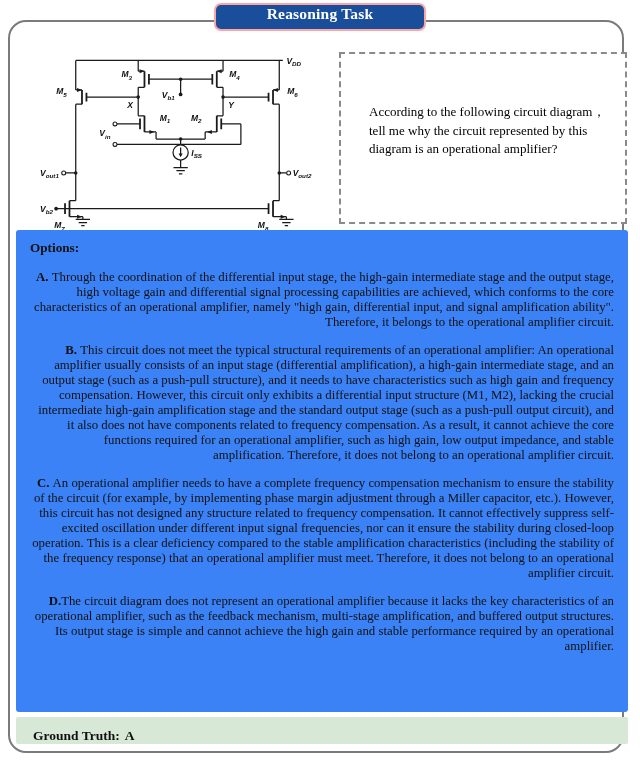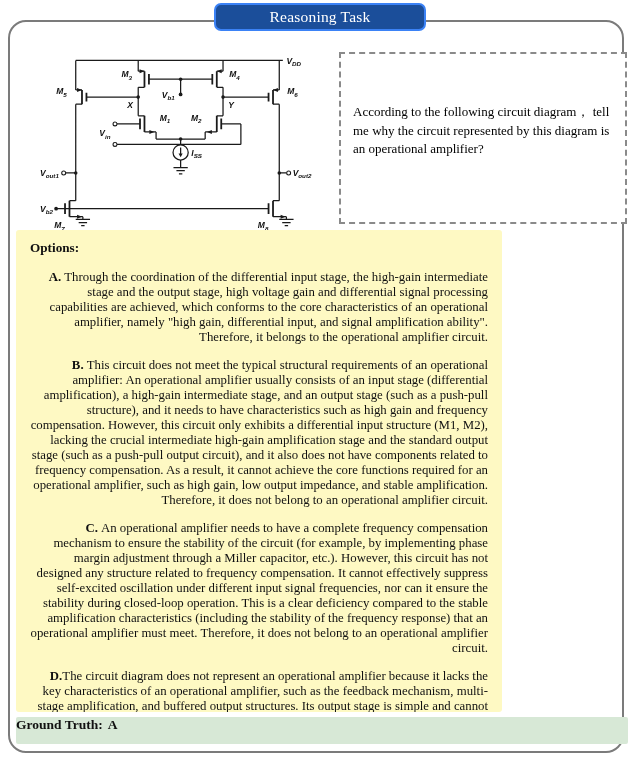--- a/index.html
+++ b/index.html
@@ -8,53 +8,53 @@
     font-family:"Liberation Serif", serif;
     position:relative;overflow:hidden;
   }
   .card{
     position:absolute;left:8px;top:20px;width:616px;height:733px;
     border:2px solid #7b7b7b;border-radius:18px;background:#fff;
     box-sizing:border-box;
   }
   .badge{
     position:absolute;top:3px;left:calc(50% - 106px);width:212px;height:28px;
-    background:#1b4e9a;border:2px solid #3b82f6;border-radius:7px;
-    color:#ffffff;font-weight:normal;font-size:15.5px;
-    display:flex;align-items:center;justify-content:center;
+    background:#1b4e9a;border:2px solid #fca5a5;border-radius:7px;
+    color:#ffffff;font-weight:bold;font-size:15.5px;
+    display:flex;justify-content:center;
     box-sizing:border-box;z-index:3;letter-spacing:.2px;
   }
   .circuit{
     position:absolute;left:30px;top:26px;width:275px;height:183px;
   }
   .circuit text{
     font-family:"Liberation Sans", sans-serif;
     font-style:italic;font-weight:bold;font-size:9.5px;fill:#111;
   }
   .circuit text tspan.sub{font-size:7px;}
   .qbox{
     position:absolute;left:329px;top:30px;width:288px;height:172px;
     border:2px dashed #8a8a8a;box-sizing:border-box;
     padding:12px 11px 0 11px;background:#fff;
   }
   .qhead{font-weight:bold;font-size:13.5px;margin:6px 0 0 1px;}
-  .qtext{font-size:13px;line-height:18.5px;margin:37px 0 0 1px;}
+  .qtext{font-size:13px;line-height:18.5px;margin:37px 0 0 17px;}
   .options{
-    position:absolute;left:6px;top:208px;width:486px;height:482px;
-    background:#fef9c3;border-radius:3px;box-sizing:border-box;
+    position:absolute;left:6px;top:208px;width:612px;height:482px;
+    background:#3b82f6;border-radius:3px;box-sizing:border-box;
     padding:10px 14px 0 14px;overflow:hidden;
     font-size:12.8px;line-height:15px;color:#111;
   }
   .options .ohead{font-weight:bold;font-size:13.2px;margin:0 0 14px 0;line-height:16px;}
   .opt{margin:0 0 13px 0;text-align:right;}
   .opt b{font-weight:bold;}
   .gt{
     position:absolute;left:6px;top:695px;width:612px;height:27px;
-    background:#d7e8d6;border-radius:2px;display:flex;align-items:flex-start;
-    padding-left:0;box-sizing:border-box;
+    background:#d7e8d6;border-radius:2px;display:flex;align-items:flex-end;
+    padding-left:17px;box-sizing:border-box;
     font-weight:bold;font-size:13.5px;color:#111;
   }
   .gt span{margin-right:5px;}
   .wire{stroke:#1a1a1a;stroke-width:1.4;fill:none;}
   .bar{stroke:#1a1a1a;stroke-width:2;fill:none;}
   .dot{fill:#1a1a1a;stroke:none;}
   .term{fill:#ffffff;stroke:#1a1a1a;stroke-width:1.2;}
   .arr{fill:#1a1a1a;stroke:none;}
 </style>
 </head>

